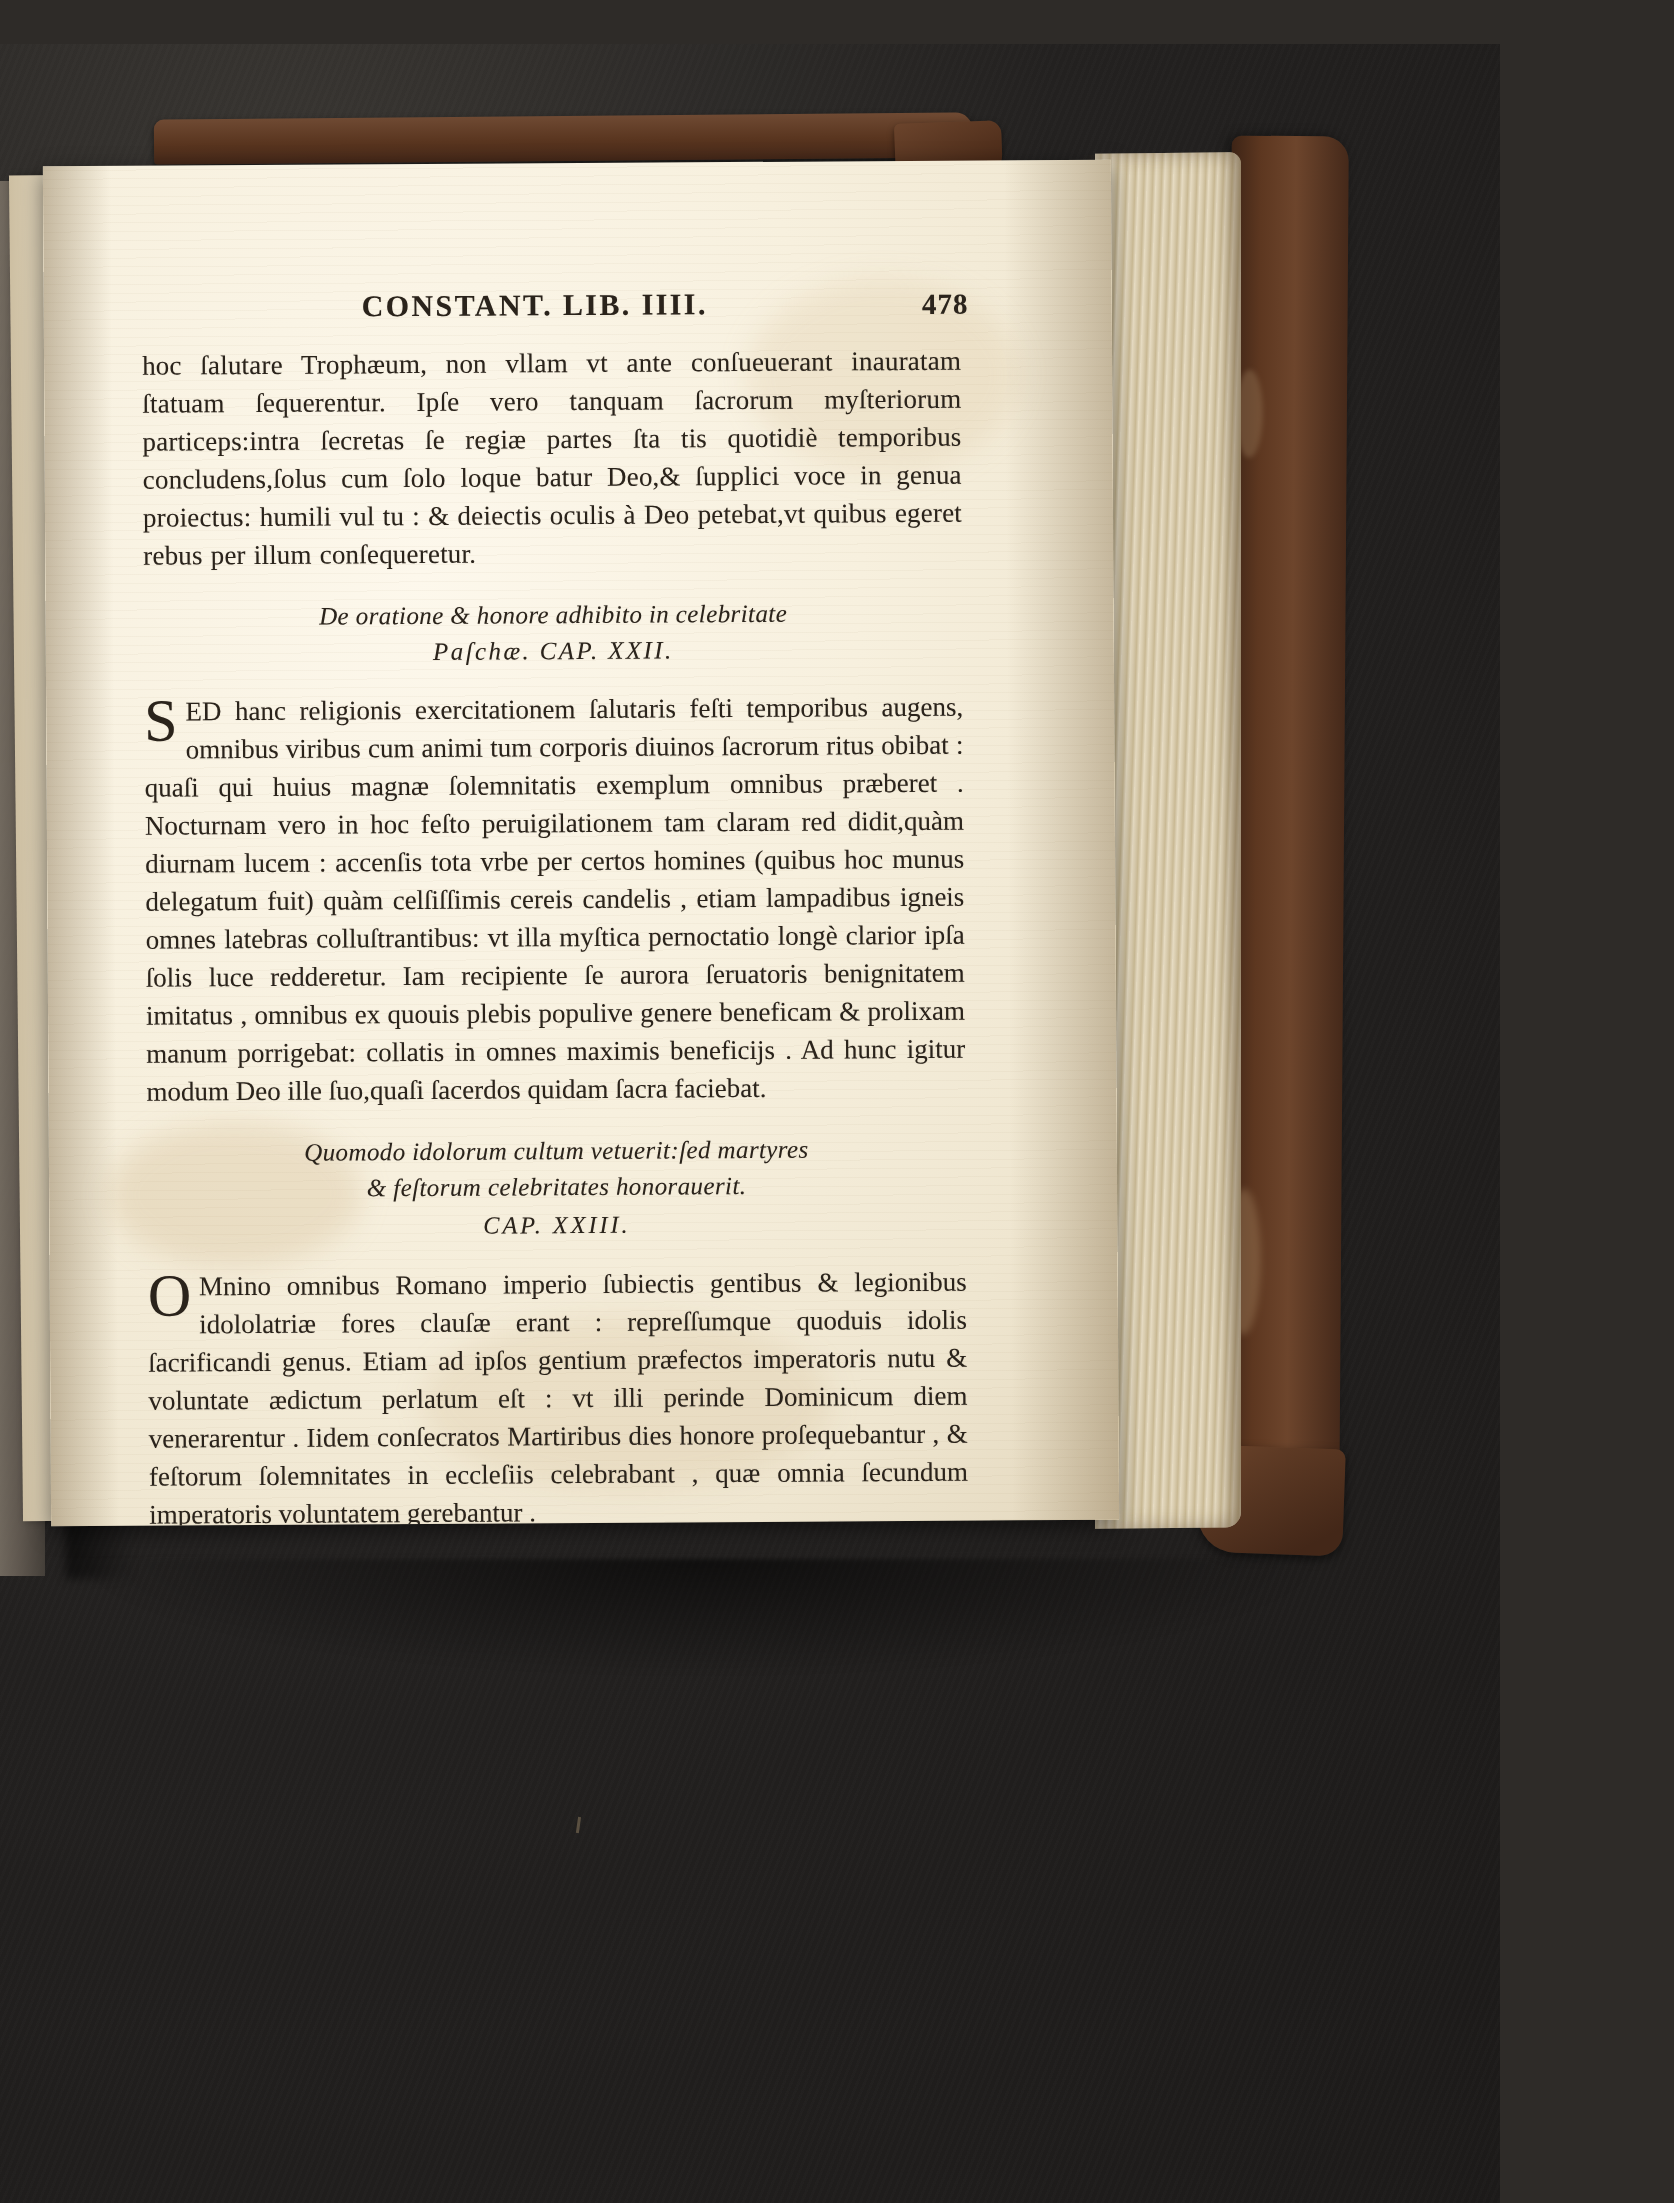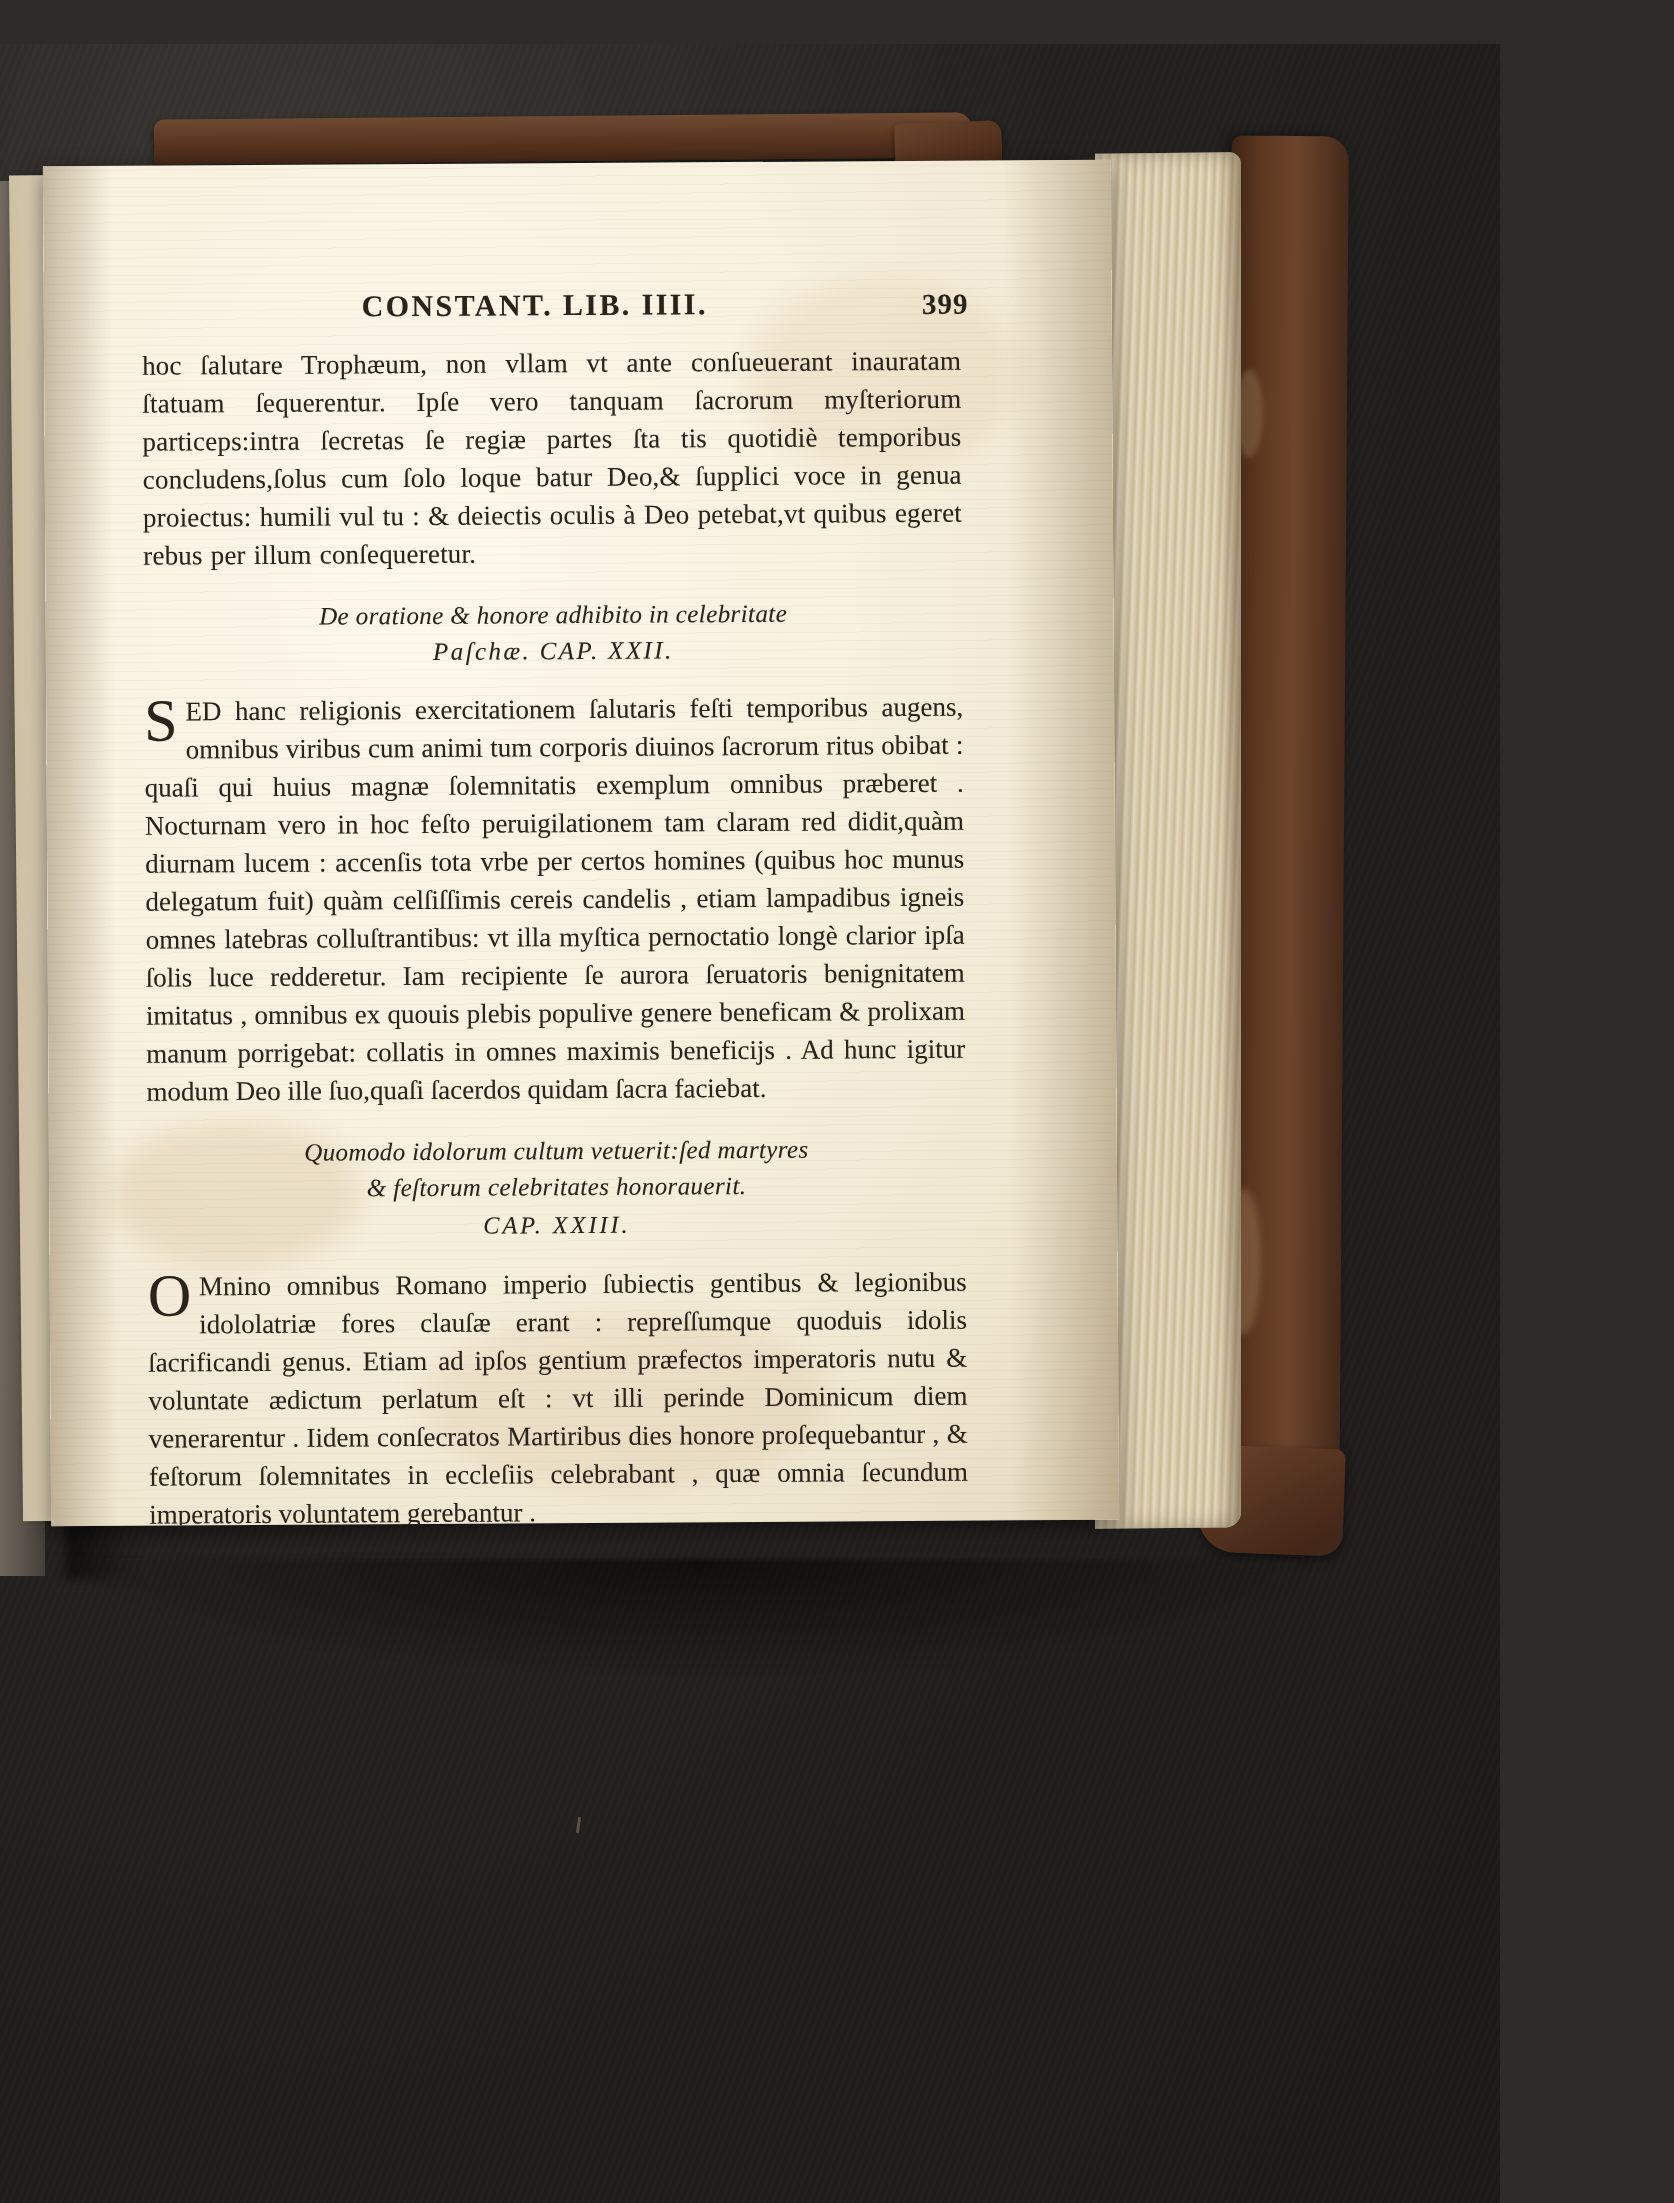--- a/index.html
+++ b/index.html
@@ -316,21 +316,21 @@
       <div class="foxing1"></div>
       <div class="foxing2"></div>
       <div class="foxing3"></div>
       <div class="gutter-shade"></div>
       <div class="edge-shade"></div>
 
       <div class="typeblock">
 
         <div class="running-head">
           <span class="title">CONSTANT. LIB. IIII.</span>
-          <span class="folio">399</span>
+          <span class="folio">478</span>
         </div>
 
         <p class="para body">hoc ſalutare Trophæum, non vllam vt ante conſueuerant inauratam ſtatuam ſequerentur. Ipſe vero tanquam ſacrorum myſteriorum particeps:intra ſecretas ſe regiæ partes ſta tis quotidiè temporibus concludens,ſolus cum ſolo loque batur Deo,&amp; ſupplici voce in genua proiectus: humili vul tu : &amp; deiectis oculis à Deo petebat,vt quibus egeret rebus per illum conſequeretur.</p>
 
         <div class="chapter-head">
           <span>De oratione &amp; honore adhibito in celebritate</span><br>
           <span class="capline">Paſchæ.  CAP.  XXII.</span>
         </div>
 
         <p class="dropcap-para">

